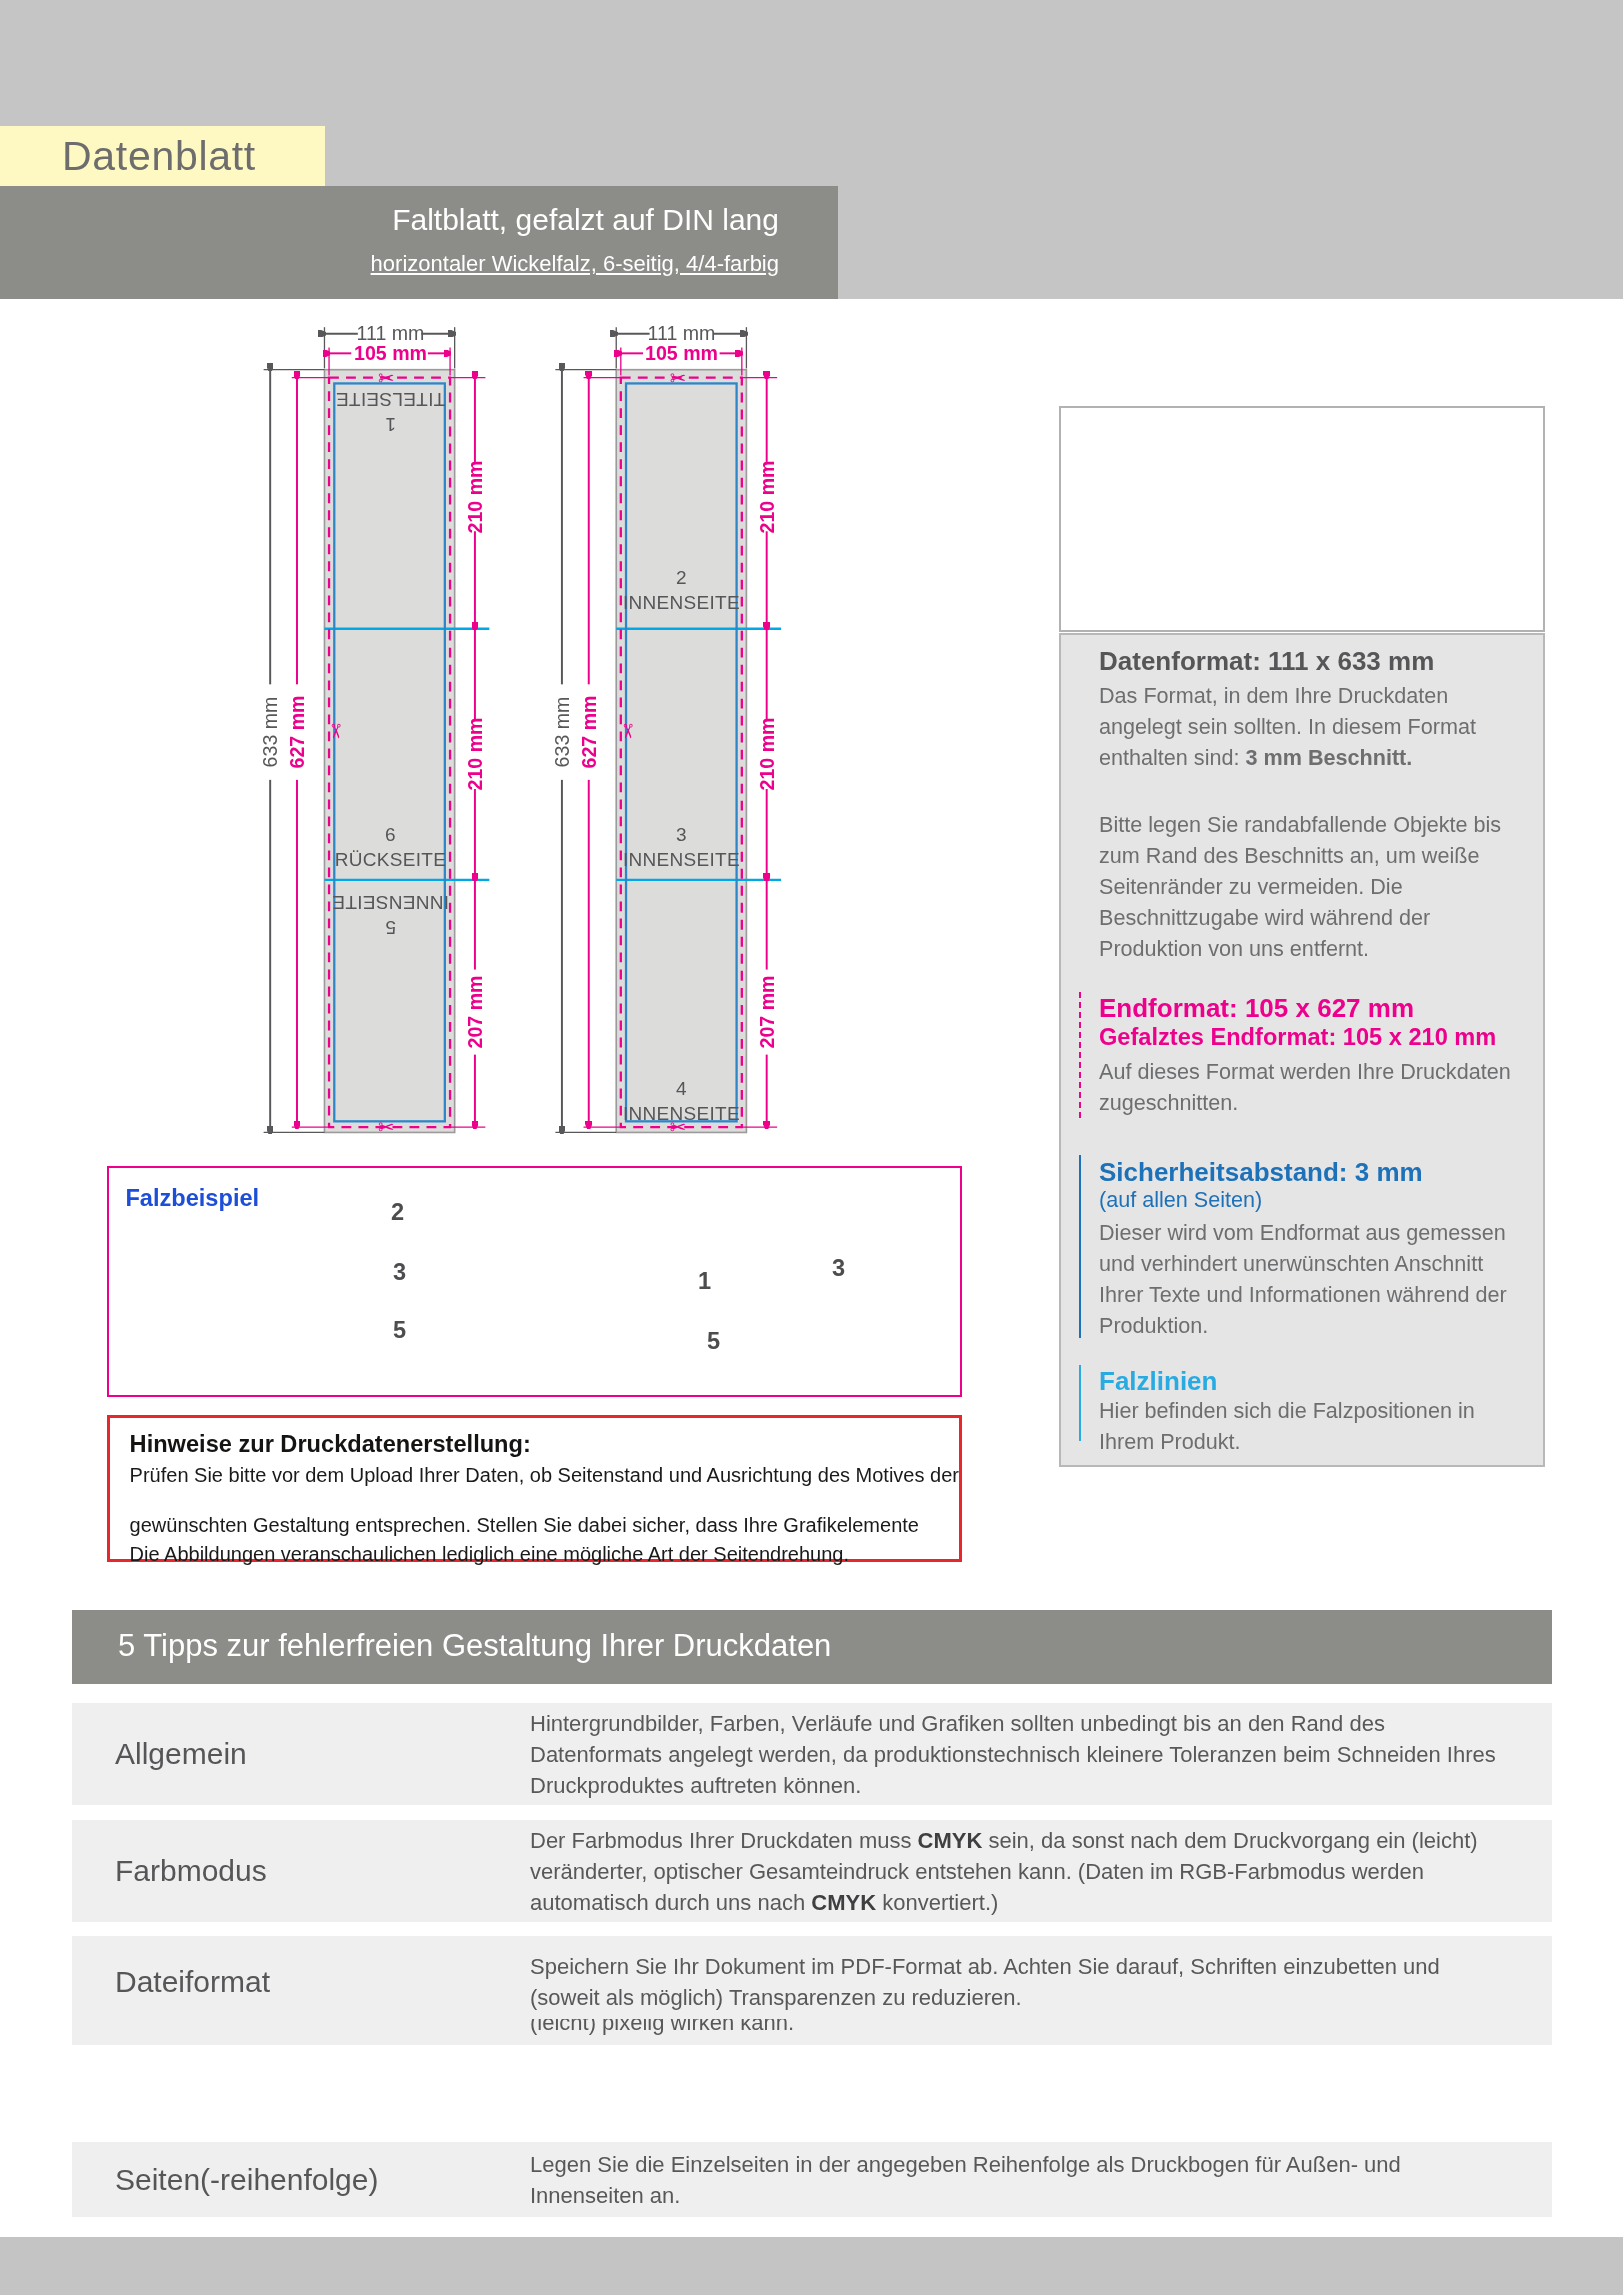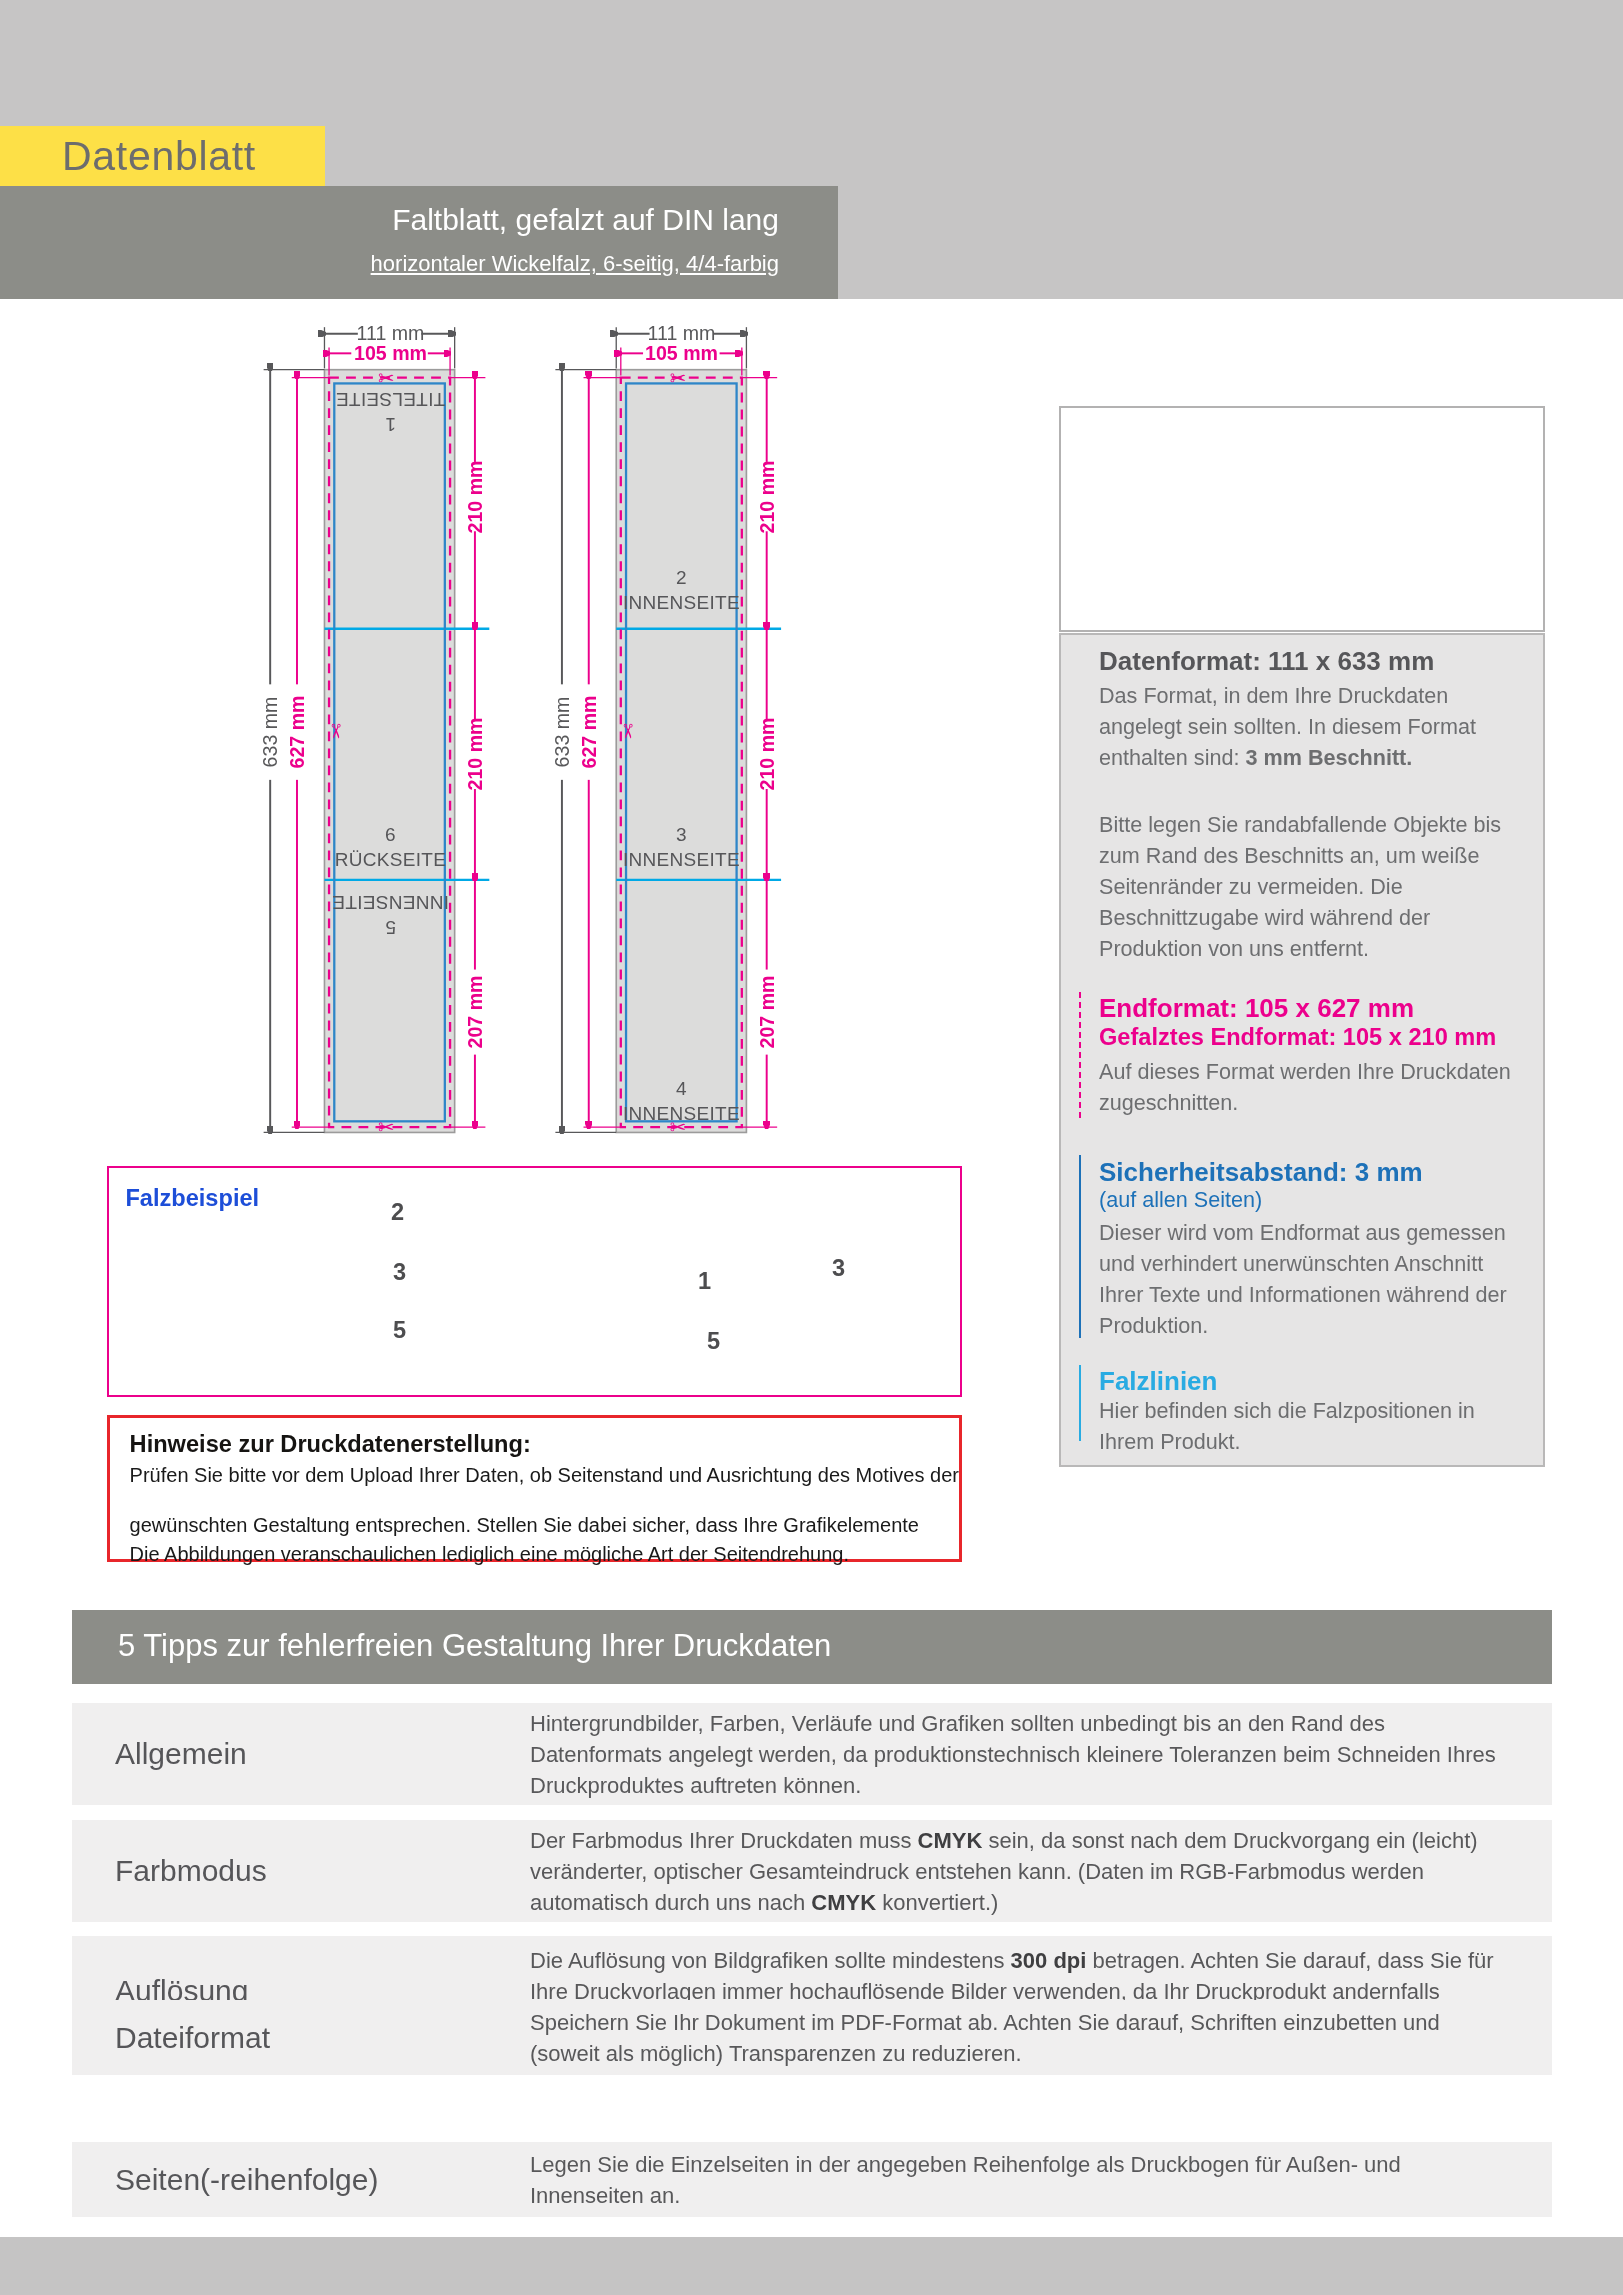--- a/index.html
+++ b/index.html
@@ -2,21 +2,21 @@
 <html style="font-size:10.5px"><head>
 <meta charset="utf-8">
 <style>
   * { margin:0; padding:0; box-sizing:border-box; }
   html,body { background:#ffffff; }
   body { font-family:"Liberation Sans", sans-serif; }
   .page { position:relative; width:1623px; height:2295px; background:#ffffff; overflow:hidden; }
 
   
   .topband { position:absolute; left:0; top:0; width:1623px; height:299px; background:#c6c5c5; }
-  .titlebox { position:absolute; left:0; top:126px; width:325px; height:60px; background:#fde047; }
+  .titlebox { position:absolute; left:0; top:126px; width:325px; height:60px; background:#fef9c3; }
   .titlebox .t { position:absolute; left:62px; top:7.2px; font-size:41px; color:#6d6d6d; letter-spacing:0.7px; }
   .darkband { position:absolute; left:0; top:186px; width:838px; height:113px; background:#8c8d88; }
   .darkband .t1 { position:absolute; right:59px; top:17px; font-size:30px; color:#ffffff; }
   .darkband .t2 { position:absolute; right:59px; top:65px; font-size:22px; color:#ffffff;text-decoration:underline; }
 
   
   svg.lines { position:absolute; left:0; top:0; width:1623px; height:2295px; }
 
   
   .dimtop { position:absolute; width:131px; text-align:center; font-size:19.6px; color:#58585a; }
@@ -270,21 +270,21 @@
   <div class="tiprow" style="top:1820px; height:102px;">
     <div class="lbl">Farbmodus</div>
     <div class="body"><span>Der Farbmodus Ihrer Druckdaten muss </span><b>CMYK</b><span> sein, da sonst nach dem Druckvorgang ein (leicht) veränderter, optischer Gesamteindruck entstehen kann. (Daten im RGB-Farbmodus werden automatisch durch uns nach </span><b>CMYK</b><span> konvertiert.)</span></div>
   </div>
 
   <div class="tiprow" style="top:1936px; height:109px;">
     <div class="lbl">Auflösung</div>
     <div class="body"><span>Die Auflösung von Bildgrafiken sollte mindestens </span><b>300 dpi</b><span> betragen. Achten Sie darauf, dass Sie für Ihre Druckvorlagen immer hochauflösende Bilder verwenden, da Ihr Druckprodukt andernfalls (leicht) pixelig wirken kann.</span></div>
   </div>
 
-  <div class="tiprow" style="top:2000px; height:75px;">
+  <div class="tiprow" style="top:1944px; height:75px;">
     <div class="lbl">Dateiformat</div>
     <div class="body">Speichern Sie Ihr Dokument im PDF-Format ab. Achten Sie darauf, Schriften einzubetten und (soweit als möglich) Transparenzen zu reduzieren.</div>
   </div>
 
   <div class="tiprow" style="top:2142px; height:75px;">
     <div class="lbl">Seiten(-reihenfolge)</div>
     <div class="body">Legen Sie die Einzelseiten in der angegeben Reihenfolge als Druckbogen für Außen- und Innenseiten an.</div>
   </div>
 
   <div class="footband"></div>

